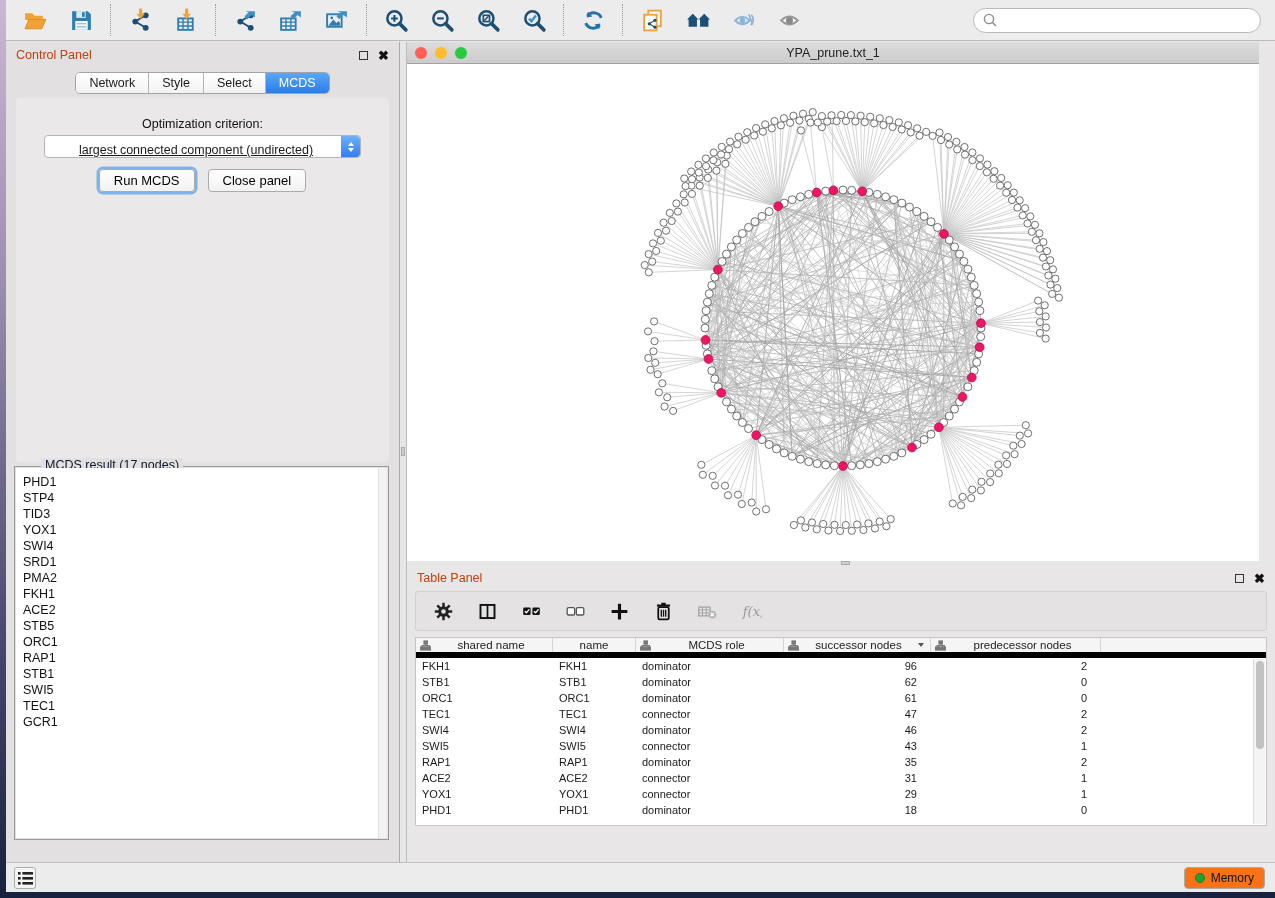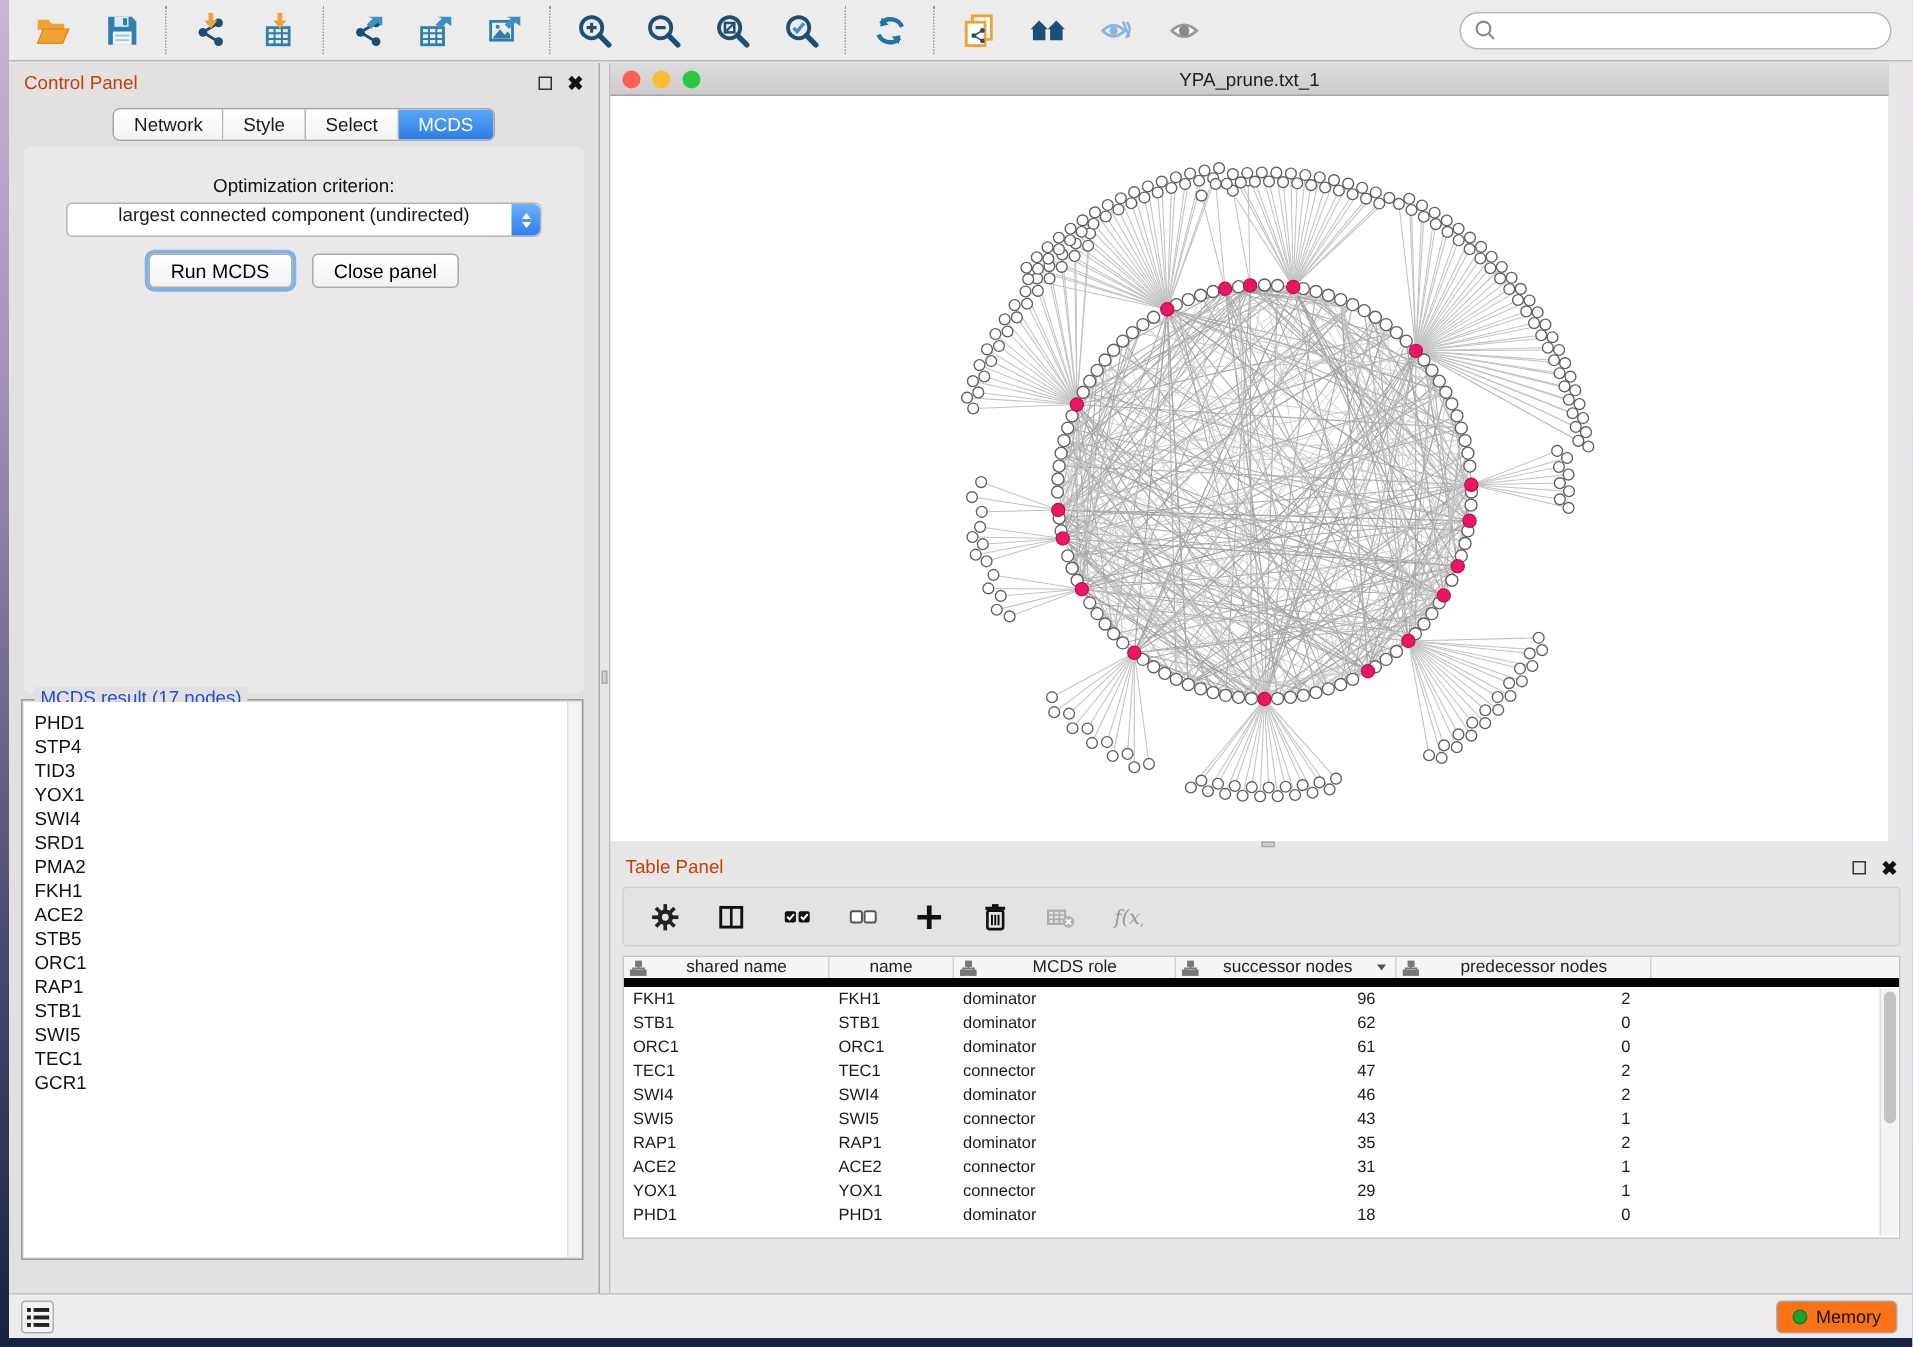--- a/index.html
+++ b/index.html
@@ -37,50 +37,50 @@
   .tabset { display:inline-flex; border:1px solid #a3a3a3; border-radius:5px; overflow:hidden; background:#fff; }
   .tab { padding:3px 13px; font-size:12.5px; background:linear-gradient(#ffffff,#f3f3f3);
     border-right:1px solid #b5b5b5; cursor:pointer; white-space:nowrap; }
   .tab:last-child { border-right:none; }
   .tab.active { background:linear-gradient(#5aa7f8,#2a7de6); color:#fff; }
 
   #cp-sub { position:absolute; left:10px; right:10px; top:56px; height:364px; background:#eae8e8;
     border-radius:4px; }
   #opt-label { position:absolute; top:19px; left:0; right:0; text-align:center; font-size:12.5px; color:#111; }
   #criterion-select { position:absolute; left:28px; right:28px; top:37px; height:23px; background:#fff;
-    border:1px solid #b4b4b4; border-radius:4px; display:flex; align-items:flex-start; cursor:pointer; }
+    border:1px solid #b4b4b4; border-radius:4px; display:flex; align-items:flex-end; cursor:pointer;text-decoration:underline; }
   #criterion-value { flex:1; text-align:center; font-size:12.5px; padding-left:6px; }
   #criterion-stepper { width:19px; align-self:stretch; border-radius:0 4px 4px 0;
     background:linear-gradient(#6cb0f9,#2f80ec); display:flex; flex-direction:column;
     align-items:center; justify-content:center; gap:2px; }
   #criterion-stepper i { display:block; width:0; height:0; border-left:3.6px solid transparent; border-right:3.6px solid transparent; }
   #criterion-stepper .up { border-bottom:4.4px solid #fff; }
   #criterion-stepper .dn { border-top:4.4px solid #fff; }
   #cp-buttons { position:absolute; top:71px; left:0; right:0; display:flex; justify-content:center; gap:13px; }
   .btn { padding:3px 14px; font-size:13px; background:linear-gradient(#ffffff,#f2f2f2);
     border:1px solid #ababab; border-radius:4px; cursor:pointer; }
   .btn.focused { box-shadow:0 0 0 2.5px #7db3e8; }
 
   #mcds-group { position:absolute; left:8px; right:10px; top:424px; bottom:22px;
     border:1px solid #9b9b9b; }
-  #mcds-group-title { position:absolute; top:-9px; left:8px; background:#e2e0e0; padding:0 4px;
-    font-size:12.5px; color:#1d4ed8; }
+  #mcds-group-title { position:absolute; top:-9px; left:26px; background:#e2e0e0; padding:0 4px;
+    font-size:12.5px; color:#0f172a; }
   #mcds-list { position:absolute; inset:1px; background:#fff; overflow:hidden; padding:6px 0 0 7px; }
   .mcds-item { font-size:12.5px; line-height:16px; color:#111; cursor:default; }
   #mcds-scroll { position:absolute; top:1px; bottom:1px; right:1px; width:9px; background:#f3f3f3; border-left:1px solid #e0e0e0; }
 
   
   #v-splitter { position:absolute; left:394px; top:42px; width:7px; bottom:30px; background:#e6e6e6;
     border-right:1px solid #bdbdbd; cursor:col-resize; }
   #v-grip { position:absolute; left:1px; top:405px; width:4px; height:9px; background:#cfcfcf; border:1px solid #aaa; }
   #h-splitter { position:absolute; left:401px; right:0; top:561px; height:4px; background:#e6e6e6; cursor:row-resize; }
   #h-grip { position:absolute; left:50%; top:0; width:9px; height:4px; background:#cfcfcf; border:1px solid #aaa; }
 
   
-  #network-window { position:absolute; left:401px; top:42px; right:16px; height:519px; background:#c4b5fd; }
+  #network-window { position:absolute; left:401px; top:42px; right:16px; height:519px; background:#14b8a6; }
   #net-titlebar { position:absolute; left:0; right:0; top:0; height:22px;
     background:linear-gradient(#dcdcdc,#cccccc); border-bottom:1px solid #a2a2a2;
     display:flex; align-items:center; padding:0 8px; }
   .traffic { display:flex; gap:8px; }
   .traffic i { width:12px; height:12px; border-radius:50%; display:block; }
   #net-title { position:absolute; left:0; right:0; text-align:center; font-size:12.5px; color:#222; pointer-events:none; }
   #net-canvas { position:absolute; left:0; right:0; top:22px; bottom:0; background:#fff; overflow:hidden; }
   #graph-svg { position:absolute; left:0; top:0; }
 
   

